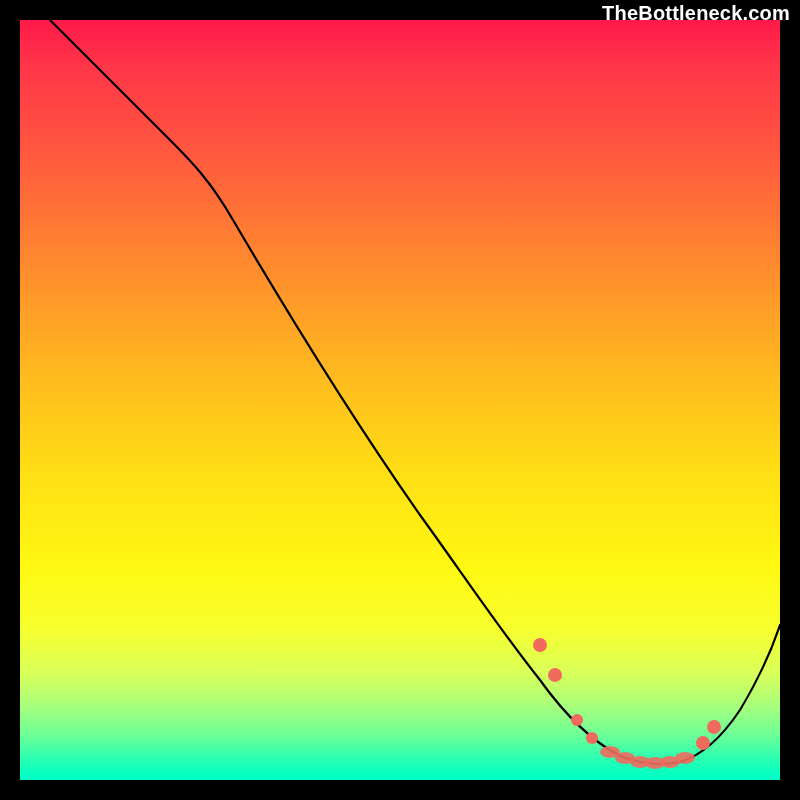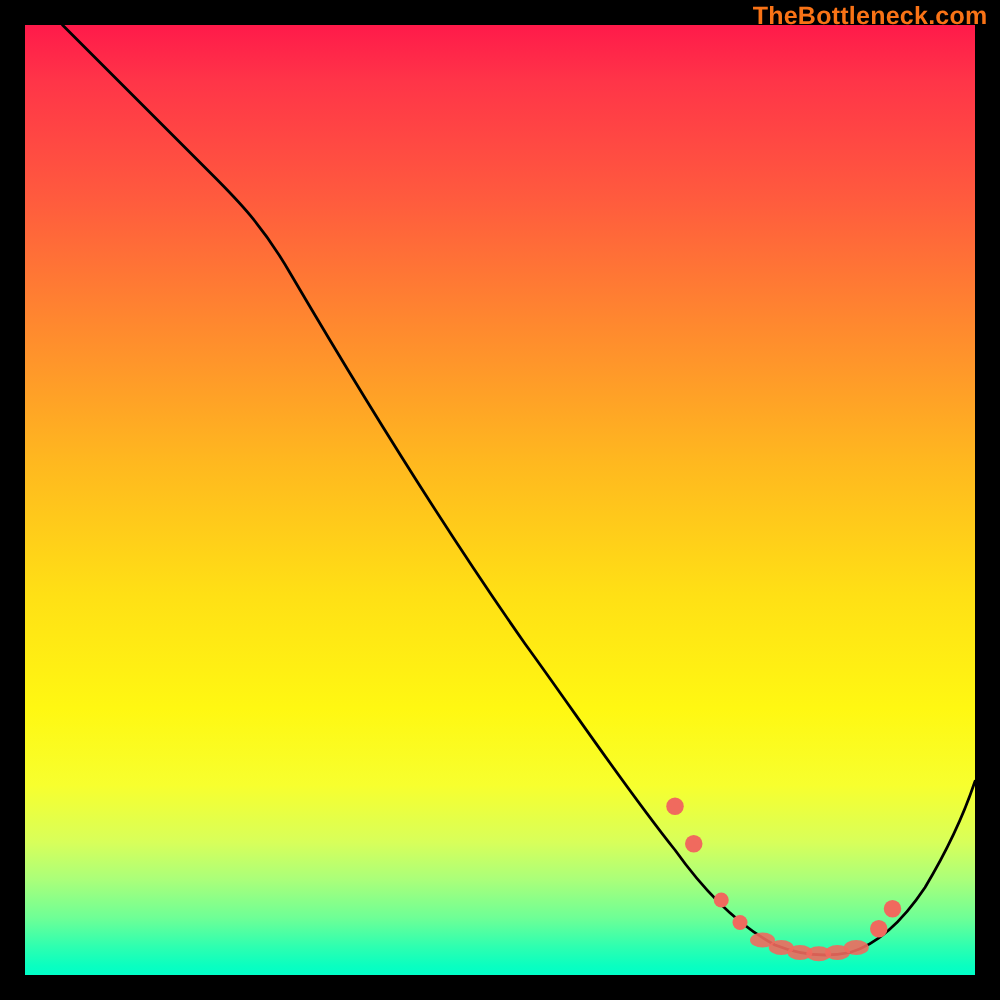--- a/index.html
+++ b/index.html
@@ -59,21 +59,21 @@
     fill: #f06a5e;
     opacity: 0.9;
   }
   .watermark {
     position: absolute;
     top: 2px;
     right: 10px;
     font-family: Arial, Helvetica, sans-serif;
     font-size: 20px;
     font-weight: 600;
-    color: #f97316;
+    color: #ffffff;
     letter-spacing: 0.2px;
     user-select: none;
   }
 </style>
 </head>
 <body>
 
 <div class="frame">
 
   <div class="plot-area">

